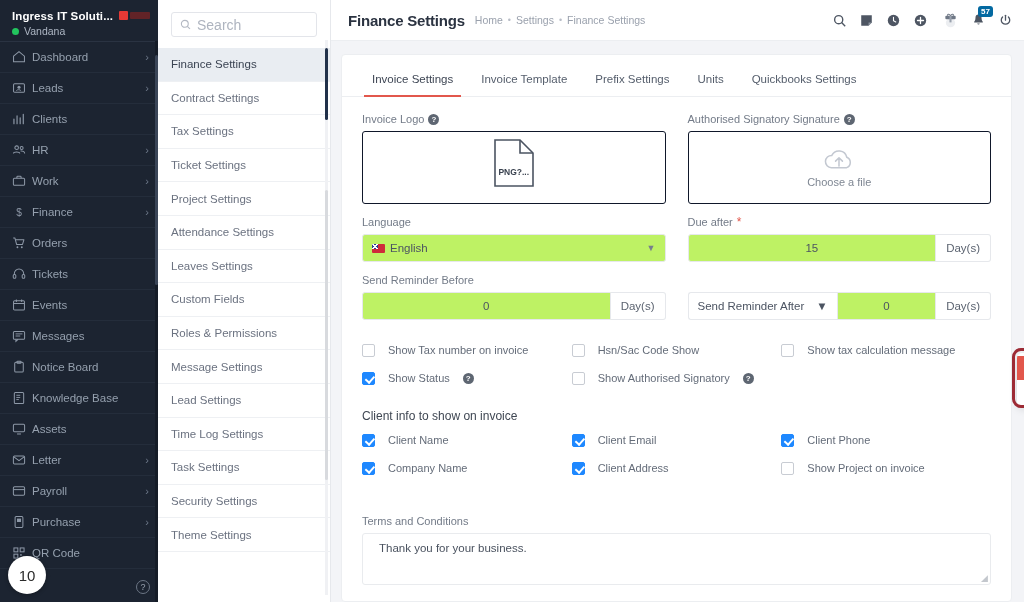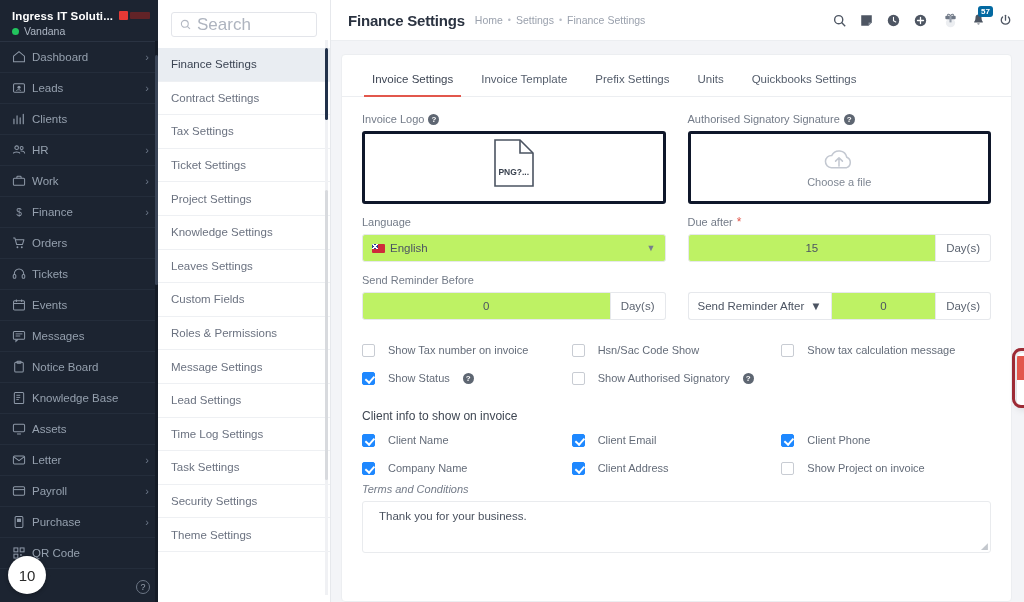--- a/index.html
+++ b/index.html
@@ -77,21 +77,21 @@
     width: 173px; flex: 0 0 173px; height: 602px;
     background: #fff; border-right: 1px solid #e6e8ec;
     position: relative; overflow: hidden;
   }
   .search-wrap { padding: 12px 13px 11px 13px; }
   .search-box {
     height: 25px; border: 1px solid #e3e5ea; border-radius: 3px;
     display: flex; align-items: center; gap: 6px; padding: 0 8px;
     color: #b3b8c2;
   }
-  .search-box .txt { font-size: 17px; color:#aeb4bf; }
+  .search-box .txt { font-size: 14px; color:#aeb4bf; }
   .set-item {
     height: 33.6px; display: flex; align-items: center;
     padding-left: 13px; font-size: 11.5px; color: #6b7280;
     border-bottom: 1px solid #eef0f3; cursor: pointer;
     white-space: nowrap;
   }
   .set-item.active {
     background: #e9edf2; color: #3b4453; font-weight: normal;
   }
   .set-scroll-track { position:absolute; right:2px; top:40px; width:3px; height:555px; background:#f0f1f4; }
@@ -132,41 +132,41 @@
   .form { padding: 16px 20px 0 20px; }
   .row2 { display:flex; gap: 22px; }
   .col { flex:1; min-width:0; }
   .flabel { font-size: 11px; color:#737b88; margin-bottom: 6px; display:flex; align-items:center; gap:4px; }
   .req { color:#e2574c; font-size: 12px; line-height:6px; }
   .qmark {
     width:11px;height:11px;border-radius:50%;background:#5e6672;color:#fff;
     font-size:8px;line-height:11px;text-align:center;display:inline-block;font-weight:bold;
   }
   .dropzone {
-    height: 73px; border:3px solid #0f172a; border-radius:3px;
+    height: 73px; border:1px solid #0f172a; border-radius:3px;
     display:flex; align-items:center; justify-content:center; flex-direction:column;
     color:#a7adb8; background:#fff;
   }
   .choose-txt { font-size:11px; color:#7f8793; margin-top:3px; }
 
   .fld-row { display:flex; margin-top: 14px; }
   .input {
     flex:1; height:28px; border:1px solid #e6e8ec; border-radius:3px;
     display:flex; align-items:center; padding:0 9px; font-size:11.5px; color:#4c5462;
     background:#bef264; min-width:0;justify-content:center;
   }
   .input .caret { margin-left:auto; color:#777f8c; font-size:9px; }
   .addon {
     height:28px; border:1px solid #e6e8ec; border-left:none; border-radius:0 3px 3px 0;
     display:flex; align-items:center; padding:0 10px; font-size:11.5px; color:#5b6370; background:#fff;
   }
   .input.has-addon { border-radius:3px 0 0 3px; }
   .prefix-btn {
     height:28px; border:1px solid #e6e8ec; border-right:none; border-radius:3px 0 0 3px;
-    display:flex; align-items:center; gap:6px; padding:0 9px; font-size:11.5px; color:#4c5462;
+    display:flex; align-items:center; gap:12px; padding:0 9px; font-size:11.5px; color:#4c5462;
     background:#fff; cursor:pointer; white-space:nowrap;
   }
   .input.mid { border-radius:0; }
   .flag {
     width:13px;height:9px;display:inline-block;border-radius:1px;
     background:
       linear-gradient(#cf2b3a 0 100%) ;
     position:relative; overflow:hidden; margin-right:5px;
   }
   .flag:before{content:"";position:absolute;left:0;top:0;width:6px;height:5px;background:#2b3c8f;}
@@ -185,21 +185,21 @@
   .box {
     width:13px;height:13px;border:1px solid #c8ccd3;border-radius:2px;background:#fff;
     flex:0 0 13px;
   }
   .box.on { background:#1e88ff; border-color:#1e88ff; position:relative; }
   .box.on:after {
     content:""; position:absolute; left:4px; top:1px; width:3.5px; height:7px;
     border:solid #fff; border-width:0 2px 2px 0; transform:rotate(42deg);
   }
   .section-title { font-size:12px; color:#3f4753; margin-top:20px; margin-bottom:4px; }
-  .tc-label { font-size:11px; color:#737b88; margin-top:4px; margin-bottom:6px;font-style:italic; }
+  .tc-label { font-size:11px; color:#737b88; margin-top:36px; margin-bottom:6px; }
   .textarea {
     border:1px solid #e9ebee; border-radius:3px; height:52px;
     padding:8px 16px; font-size:11.5px; color:#4a525f; background:#fff;
     position:relative;
   }
   .textarea .grip {
     position:absolute; right:2px; bottom:1px; color:#c3c7cd; font-size:9px;
   }
 
   
@@ -431,21 +431,21 @@
         <div class="set-item">
           <span>Tax Settings</span>
         </div>
         <div class="set-item">
           <span>Ticket Settings</span>
         </div>
         <div class="set-item">
           <span>Project Settings</span>
         </div>
         <div class="set-item">
-          <span>Knowledge Settings</span>
+          <span>Attendance Settings</span>
         </div>
         <div class="set-item">
           <span>Leaves Settings</span>
         </div>
         <div class="set-item">
           <span>Custom Fields</span>
         </div>
         <div class="set-item">
           <span>Roles &amp; Permissions</span>
         </div>

